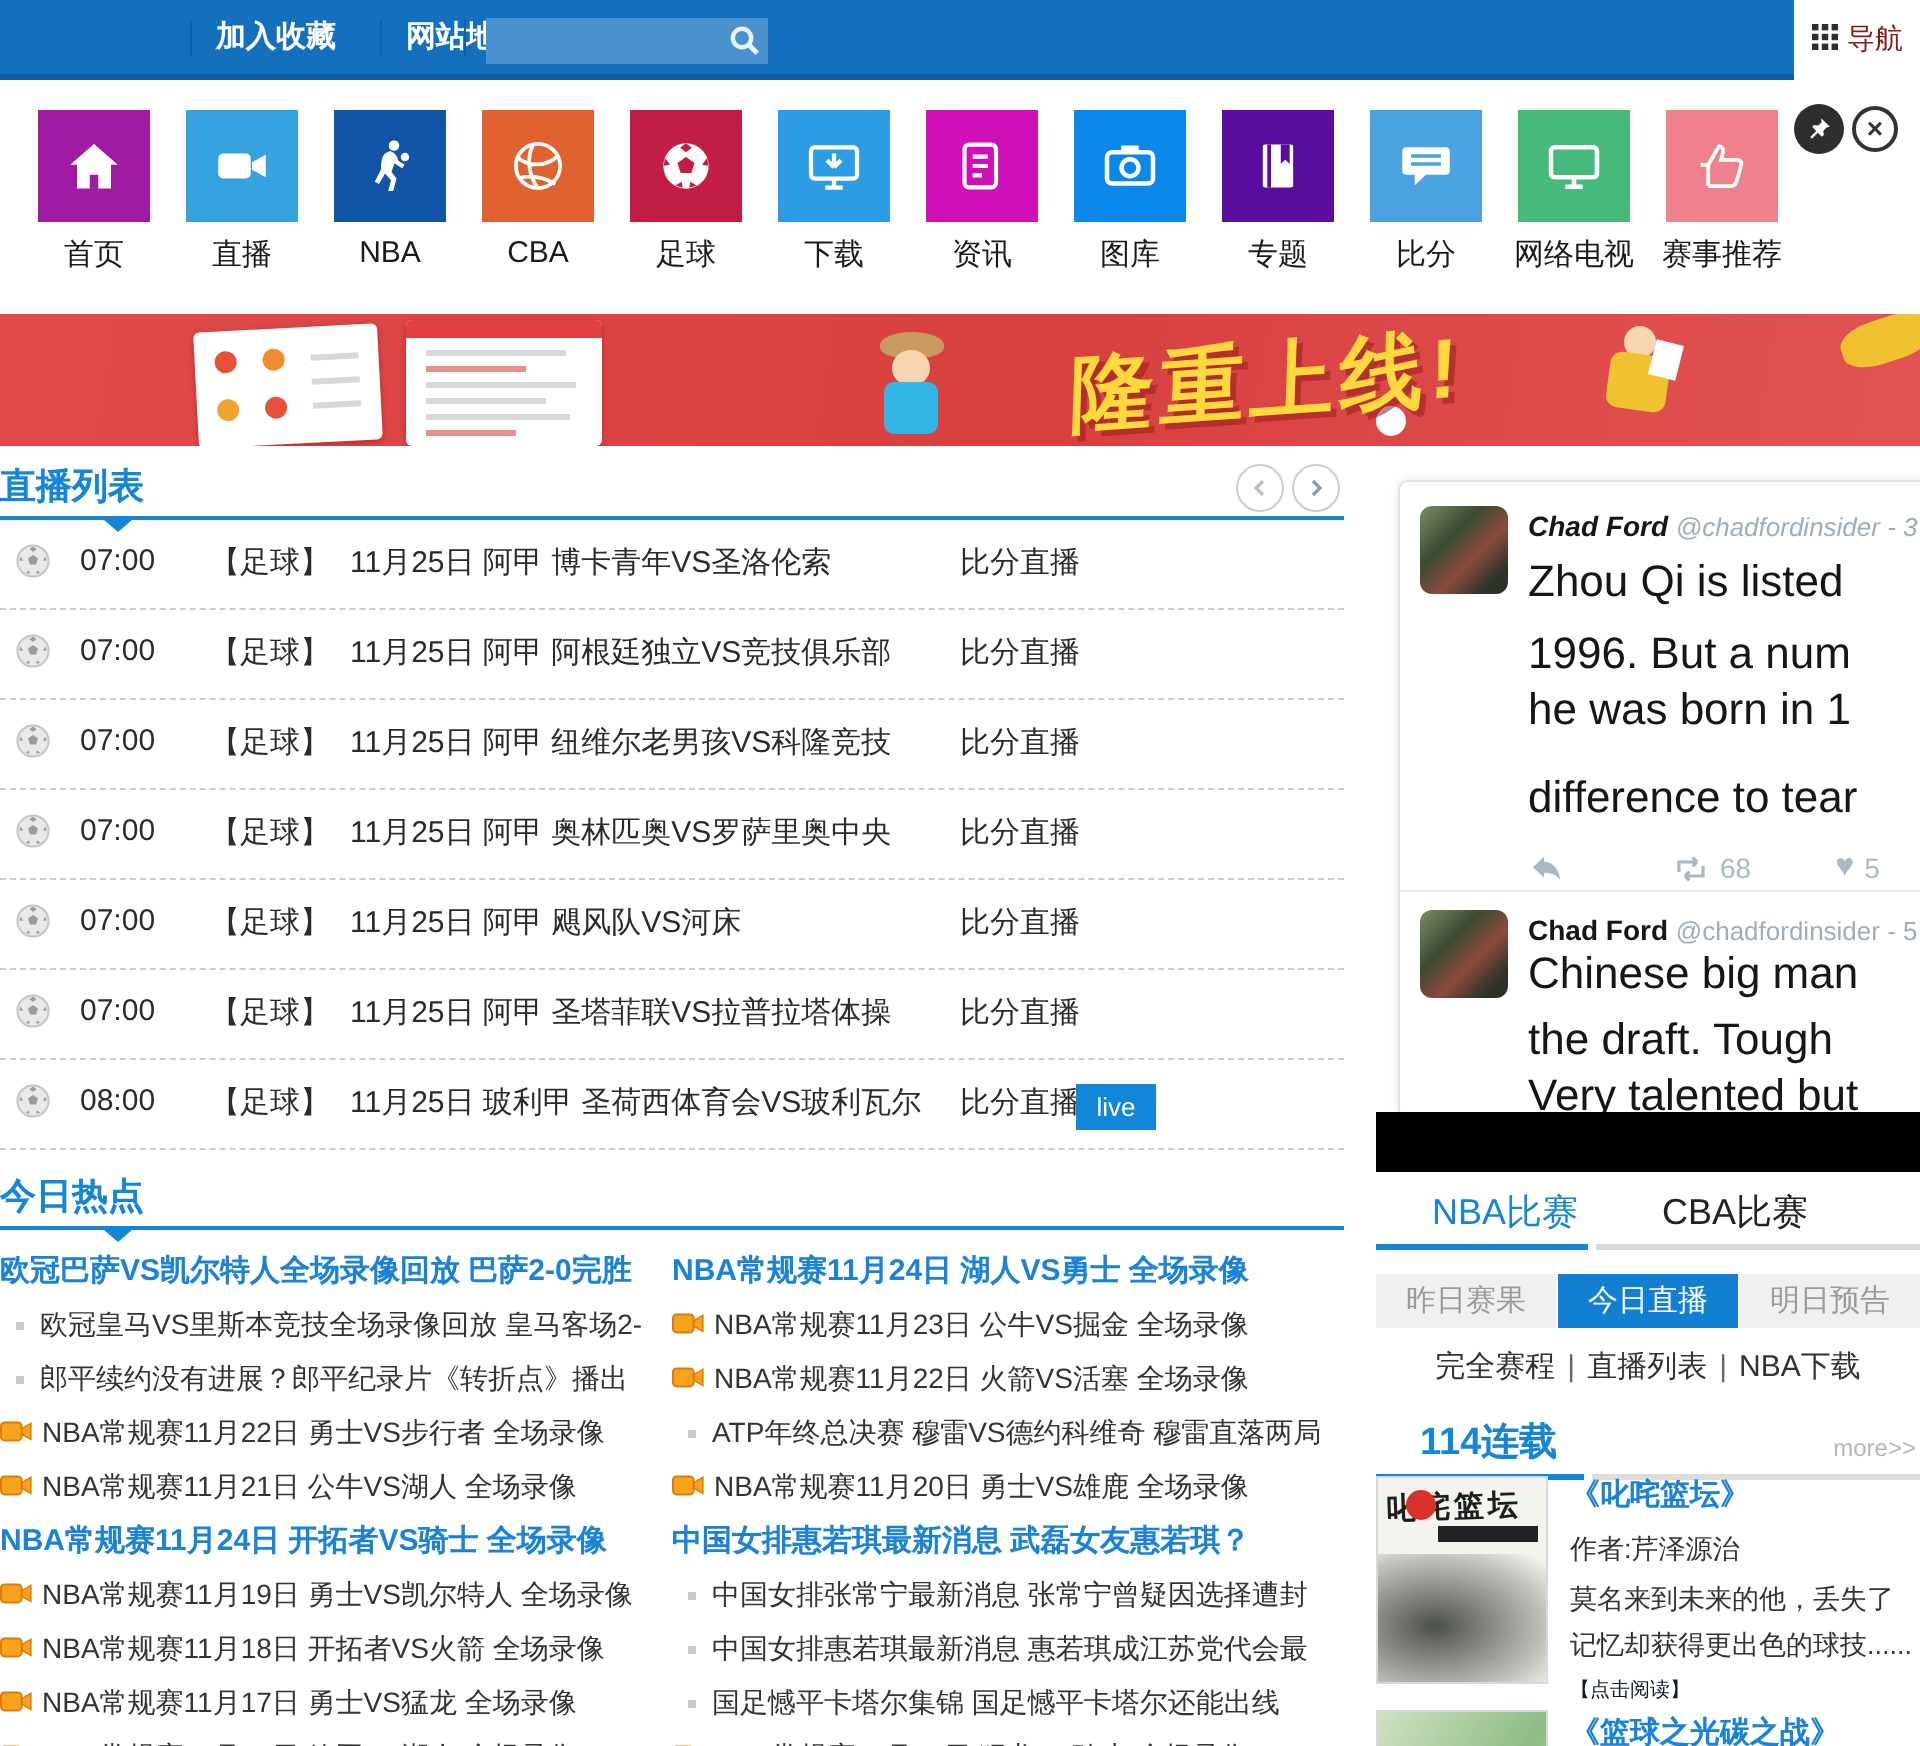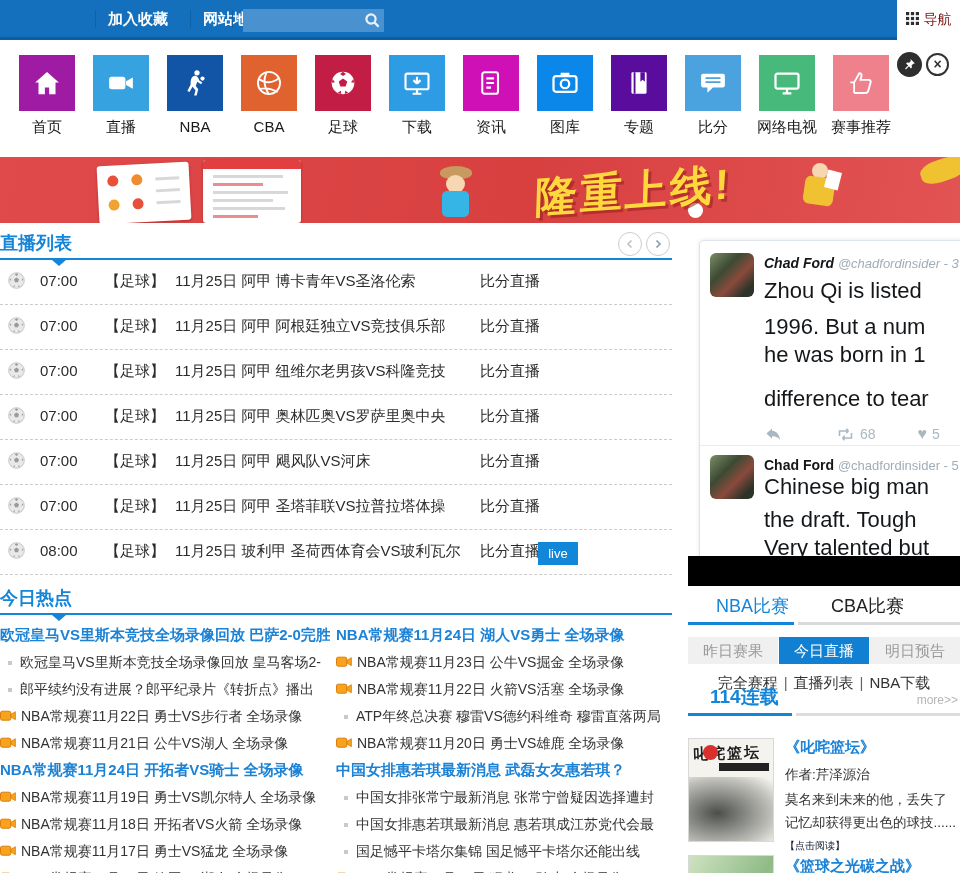--- a/index.html
+++ b/index.html
@@ -82,21 +82,21 @@
   .tabline-g{position:absolute;left:110px;top:30px;width:162px;height:3px;background:#d9d9d9;}
 
   .subtabs{position:absolute;left:0;top:397px;width:272px;display:flex;gap:1px;}
   .subtab{width:90px;height:27px;line-height:27px;text-align:center;font-size:15px;background:#f0f0f0;color:#9a9a9a;cursor:pointer;}
   .subtab.on{background:#1180d2;color:#fff;}
 
   .quicklinks{position:absolute;left:0;top:434px;width:272px;text-align:center;font-size:15px;color:#333;}
   .quicklinks span{cursor:pointer;}
   .ql-sep{color:#666;margin:0 6px;cursor:default;}
 
-  .serial-head{position:absolute;left:0;top:444px;width:272px;height:33px;}
+  .serial-head{position:absolute;left:0;top:468px;width:272px;height:33px;}
   .serial-title{position:absolute;left:22px;top:0;font-size:19px;font-weight:bold;color:#1585d8;}
   .serial-more{position:absolute;right:2px;top:9px;font-size:12px;color:#b5b5b5;cursor:pointer;}
   .serline-b{position:absolute;left:0;top:29px;width:104px;height:3px;background:#1585d8;}
   .serline-g{position:absolute;left:108px;top:29px;width:164px;height:3px;background:#ddd;}
 
   .book{position:absolute;left:0;width:272px;}
   .cover{position:absolute;left:0;top:0;width:84px;height:102px;border:1px solid #d8d8d8;overflow:hidden;cursor:pointer;}
   .cover1{background:#f5f3ee;}
   .cover1 .ink{position:absolute;left:-10px;top:38px;width:110px;height:80px;background:radial-gradient(ellipse at 35% 45%,rgba(45,50,45,.85),rgba(45,50,45,.25) 55%,transparent 75%);}
   .cover1 .ball{position:absolute;left:14px;top:6px;width:15px;height:15px;border-radius:50%;background:#d9302c;}
@@ -456,21 +456,21 @@
     </div>
   </div>
 
   <div class="hot-sec">
     <div class="sec-head">
       <span class="sec-title">今日热点</span>
       <span class="notch"></span>
     </div>
     <div class="hot-col hot-l">
       <div class="hot-item hl">
-          <span>欧冠皇马VS里斯本竞技全场录像回放 巴萨2-0完胜</span>
+          <span>欧冠巴萨VS凯尔特人全场录像回放 巴萨2-0完胜</span>
         </div>
       <div class="hot-item">
           <span class="bullet"></span>
           <span>欧冠皇马VS里斯本竞技全场录像回放 皇马客场2-</span>
         </div>
       <div class="hot-item">
           <span class="bullet"></span>
           <span>郎平续约没有进展？郎平纪录片《转折点》播出</span>
         </div>
       <div class="hot-item">

